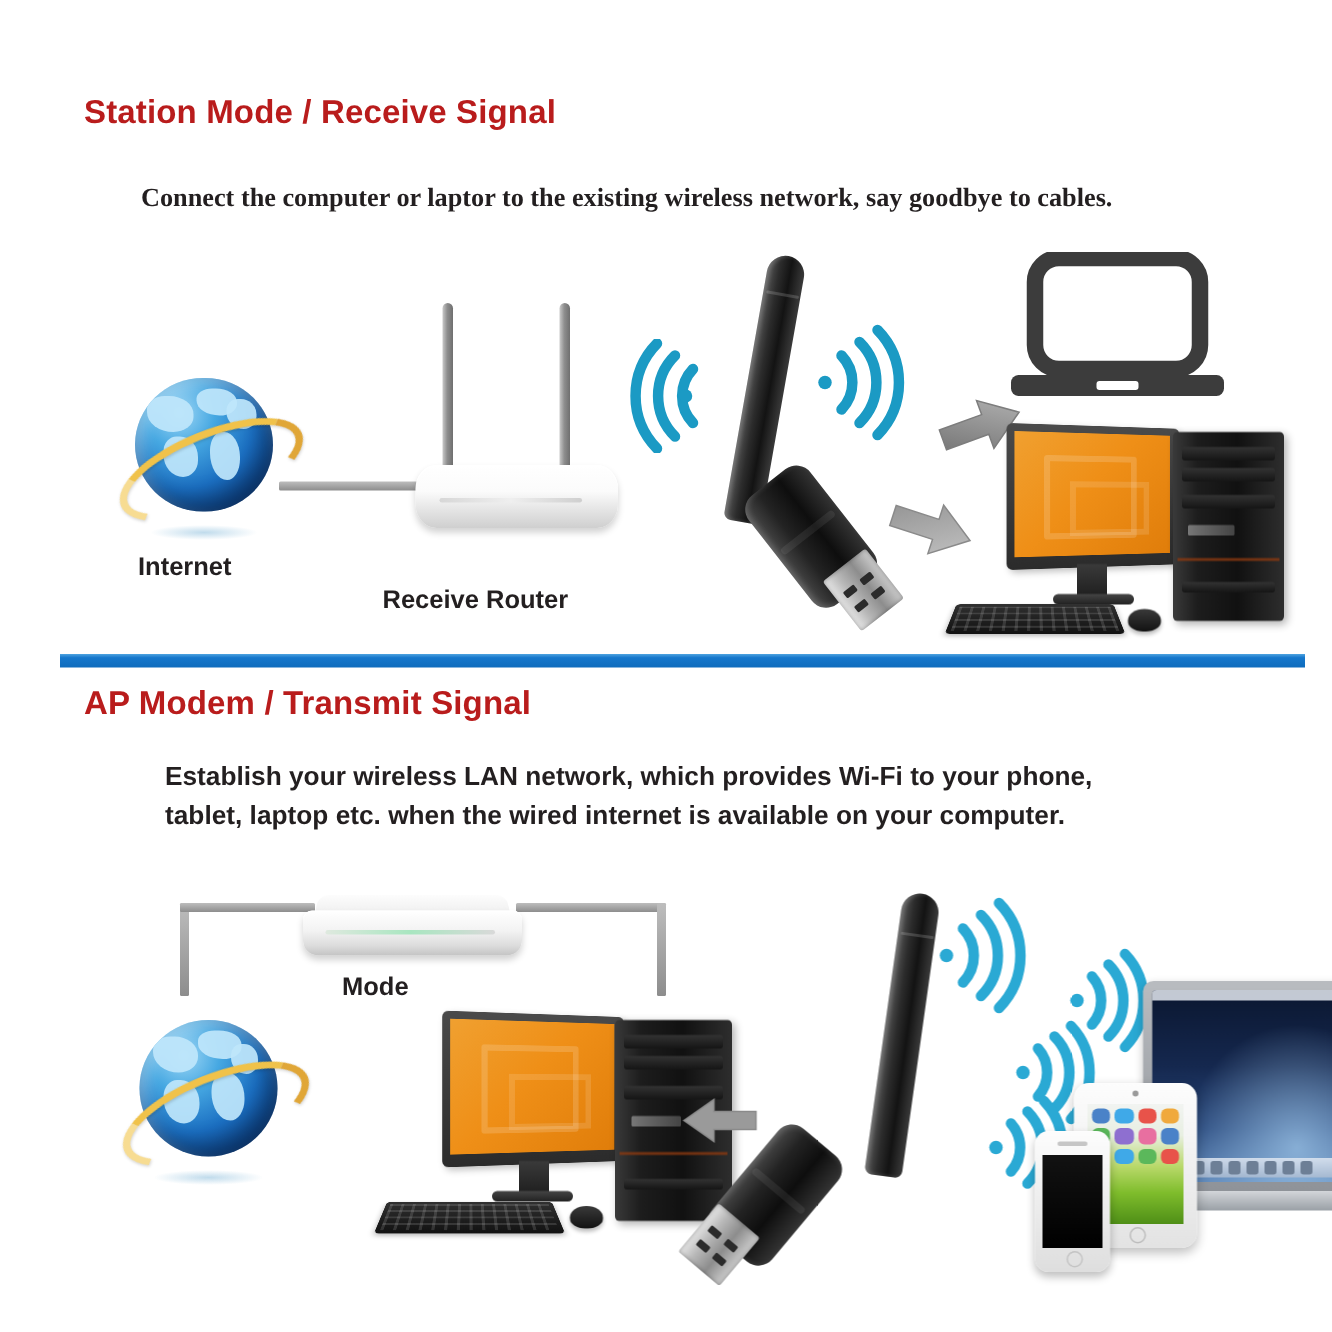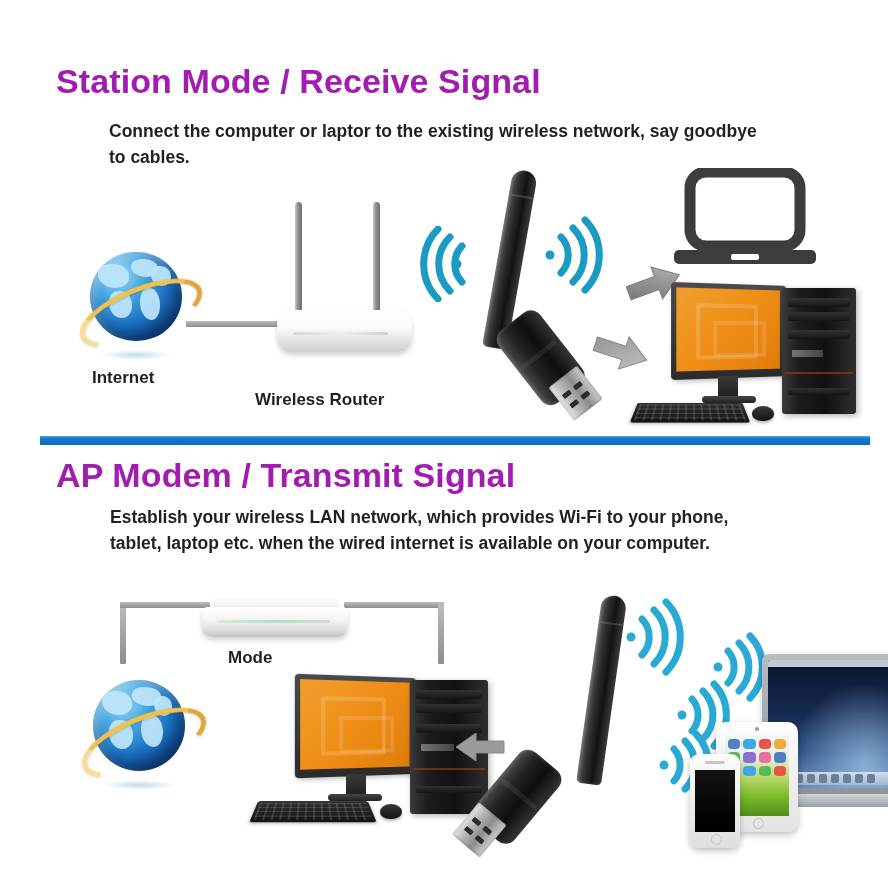--- a/index.html
+++ b/index.html
@@ -6,21 +6,21 @@
   html,body{margin:0;padding:0;background:#fff;}
   body{
     width:888px;height:888px;position:relative;overflow:hidden;
     font-family:"Liberation Sans","DejaVu Sans",sans-serif;
     background:#ffffff;
   }
   .stage{position:absolute;inset:0;width:888px;height:888px;}
 
   
   .section-title{
-    position:absolute;font-size:34px;font-weight:700;color:#a21caf;
+    position:absolute;font-size:22px;font-weight:700;color:#b91c1c;
     letter-spacing:.1px;white-space:nowrap;
   }
   .body-text{
     position:absolute;font-size:17.5px;font-weight:700;color:#231f20;
     line-height:26px;width:660px;
   }
   .dev-label{
     position:absolute;font-size:17px;font-weight:700;color:#231f20;
     white-space:nowrap;
   }
@@ -245,21 +245,21 @@
 </style>
 </head>
 <body>
 
 <div class="stage">
 
   <div>
 
     <div class="section-title" style="left:56px;top:62px;">Station Mode / Receive Signal</div>
 
-    <div class="body-text" style="left:109px;top:118px;">Connect the computer or laptor to the existing wireless network, say goodbye to cables.</div>
+    <div class="body-text" style="left:94px;top:118px;font-family:Liberation Serif, serif;">Connect the computer or laptor to the existing wireless network, say goodbye to cables.</div>
 
     <div class="cable" style="left:186px;top:321px;width:150px;height:6px;"></div>
 
     <div class="globe" style="left:76px;top:240px;width:120px;height:118px;">
       <div class="ball">
         <div class="land" style="left:8%;top:14%;width:34%;height:26%;"></div>
         <div class="land" style="left:44%;top:8%;width:30%;height:20%;"></div>
         <div class="land" style="left:20%;top:44%;width:26%;height:30%;"></div>
         <div class="land" style="left:54%;top:40%;width:22%;height:36%;"></div>
         <div class="land" style="left:66%;top:16%;width:22%;height:22%;"></div>
@@ -271,21 +271,21 @@
     <div class="dev-label" style="left:92px;top:368px;">Internet</div>
 
     <div class="router" style="left:277px;top:202px;width:135px;height:150px;">
       <div class="ant" style="left:18px;top:0;height:112px;"></div>
       <div class="ant" style="left:96px;top:0;height:112px;"></div>
       <div class="body">
         <div class="led"></div>
       </div>
     </div>
 
-    <div class="dev-label" style="left:255px;top:390px;">Wireless Router</div>
+    <div class="dev-label" style="left:255px;top:390px;">Receive Router</div>
 
     <div class="wifi" style="left:406px;top:226px;width:62px;height:76px;">
       <svg viewBox="0 0 62 76" width="62" height="76" aria-hidden="true">
         <g fill="none" stroke="#1b9ac4" stroke-width="7" stroke-linecap="round" transform="translate(62,38) scale(-1,1) translate(-10,-38)">
           <path d="M16 20 A 26 26 0 0 1 16 56"></path>
           <path d="M28 11 A 38 38 0 0 1 28 65"></path>
           <path d="M40 3 A 50 50 0 0 1 40 73"></path>
         </g>
         <circle cx="51" cy="38" r="4.5" fill="#1b9ac4"></circle>
       </svg>

